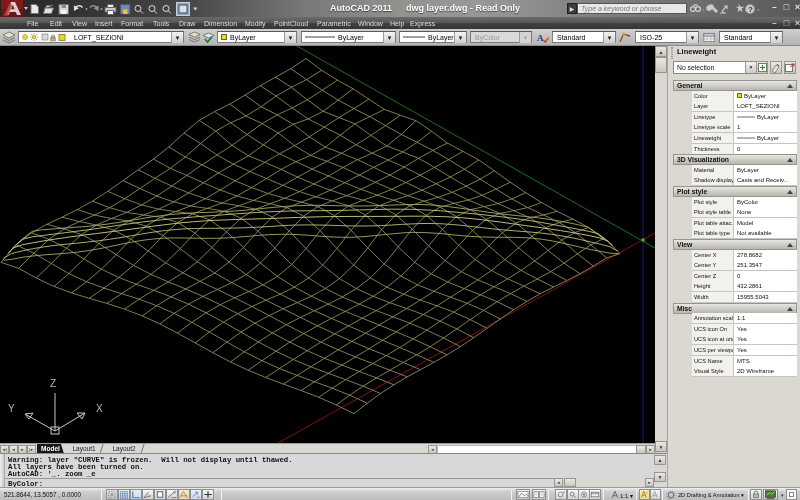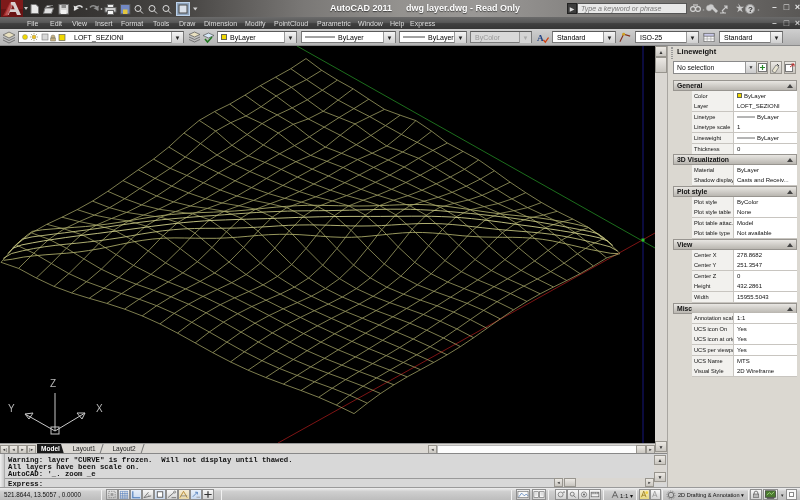--- a/index.html
+++ b/index.html
@@ -316,24 +316,24 @@
     <div class="abs" style="left:142px;top:0;width:1px;height:10px;background:#777;transform:skewX(-18deg);"></div>
 
   <div class="abs sbtn" style="left:428px;top:1px;width:9px;height:9px;font-size:4px;">◄</div>
   <div class="abs" style="left:437px;top:1px;width:200px;height:9px;background:#fdfdfd;border:1px solid #b8b8b8;"></div>
   <div class="abs sbtn" style="left:636px;top:1px;width:10px;height:9px;"></div>
   <div class="abs sbtn" style="left:646px;top:1px;width:9px;height:9px;font-size:4px;">►</div>
 </div>
 
 <div class="abs" id="cmd">
   <div class="line" style="top:2px;">Warning: layer "CURVE" is frozen.  Will not display until thawed.</div>
-  <div class="line" style="top:9px;">All layers have been scale on.</div>
+  <div class="line" style="top:9px;">All layers have been turned on.</div>
   <div class="line" style="top:16px;">AutoCAD: '_. zoom _e</div>
   <div class="abs" style="left:0;top:24px;width:654px;border-top:1px solid #999;"></div>
-  <div class="line" style="top:26px;">Express:</div>
+  <div class="line" style="top:26px;">ByColor:</div>
   <div class="abs" style="left:0;top:0;width:5px;height:34px;background:linear-gradient(90deg,#efefef,#c9c9c9);border-right:1px solid #aaa;"></div>
 </div>
 
 <div class="abs" id="palette">
 
   <div class="abs" style="left:3px;top:1px;width:2px;height:12px;border-left:1px dotted #999;border-right:1px dotted #999;"></div>
   <div class="abs" style="left:9px;top:1px;font-size:7.5px;font-weight:bold;color:#111;">Lineweight</div>
 
   <div class="abs" style="left:5px;top:15px;width:84px;height:13px;background:#fff;border:1px solid #8a8a8a;font-size:6.8px;color:#111;line-height:12px;padding-left:3px;">No selection</div>
   <div class="abs" style="left:77px;top:16px;width:11px;height:11px;background:linear-gradient(#f2f2f2,#cacaca);border-left:1px solid #999;text-align:center;font-size:5px;line-height:11px;color:#333;">▼</div>

